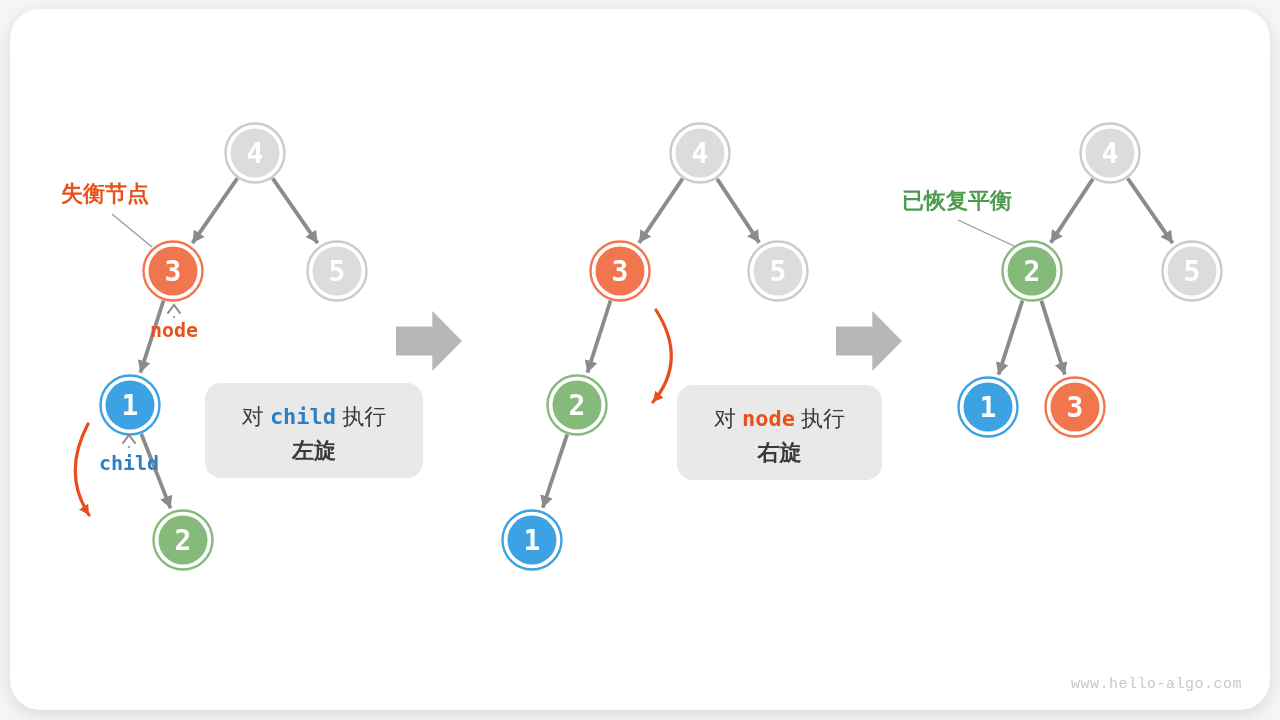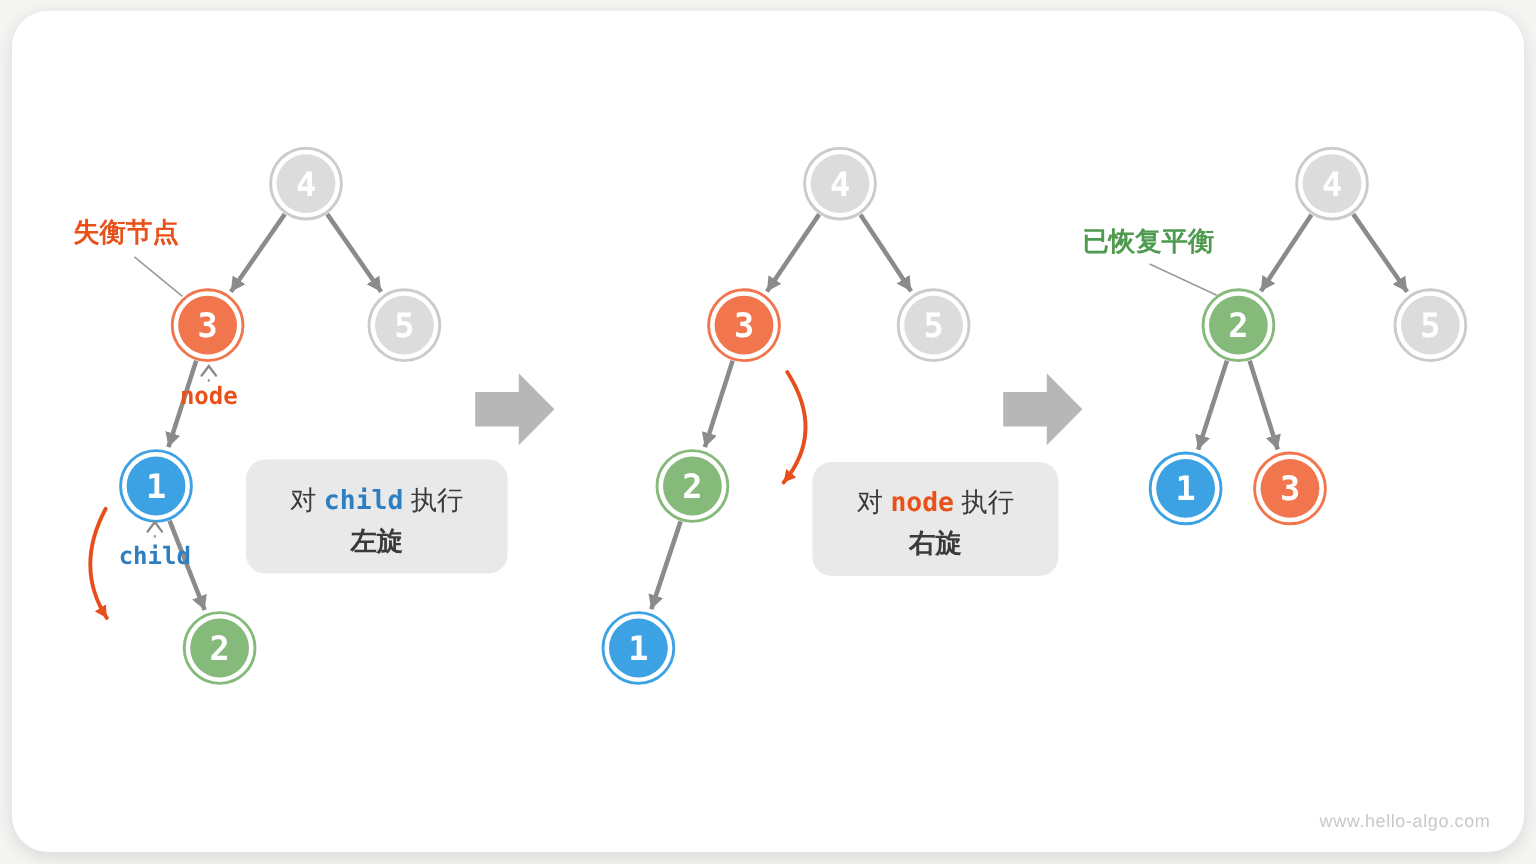--- a/index.html
+++ b/index.html
@@ -20,21 +20,21 @@
   }
   svg.diagram {
     position: absolute;
     left: 0; top: 0;
     width: 1280px; height: 720px;
   }
   .watermark {
     position: absolute;
     right: 38px;
     top: 676px;
-    font-family: Liberation Sans, sans-serif;
+    font-family: Liberation Mono, monospace;
     font-size: 15px;
     letter-spacing: 0.5px;
     color: #c9c9c9;
     user-select: none;
   }
   .node-num {
     font-family: "DejaVu Sans Mono", monospace;
     font-weight: bold;
     font-size: 28px;
   }

